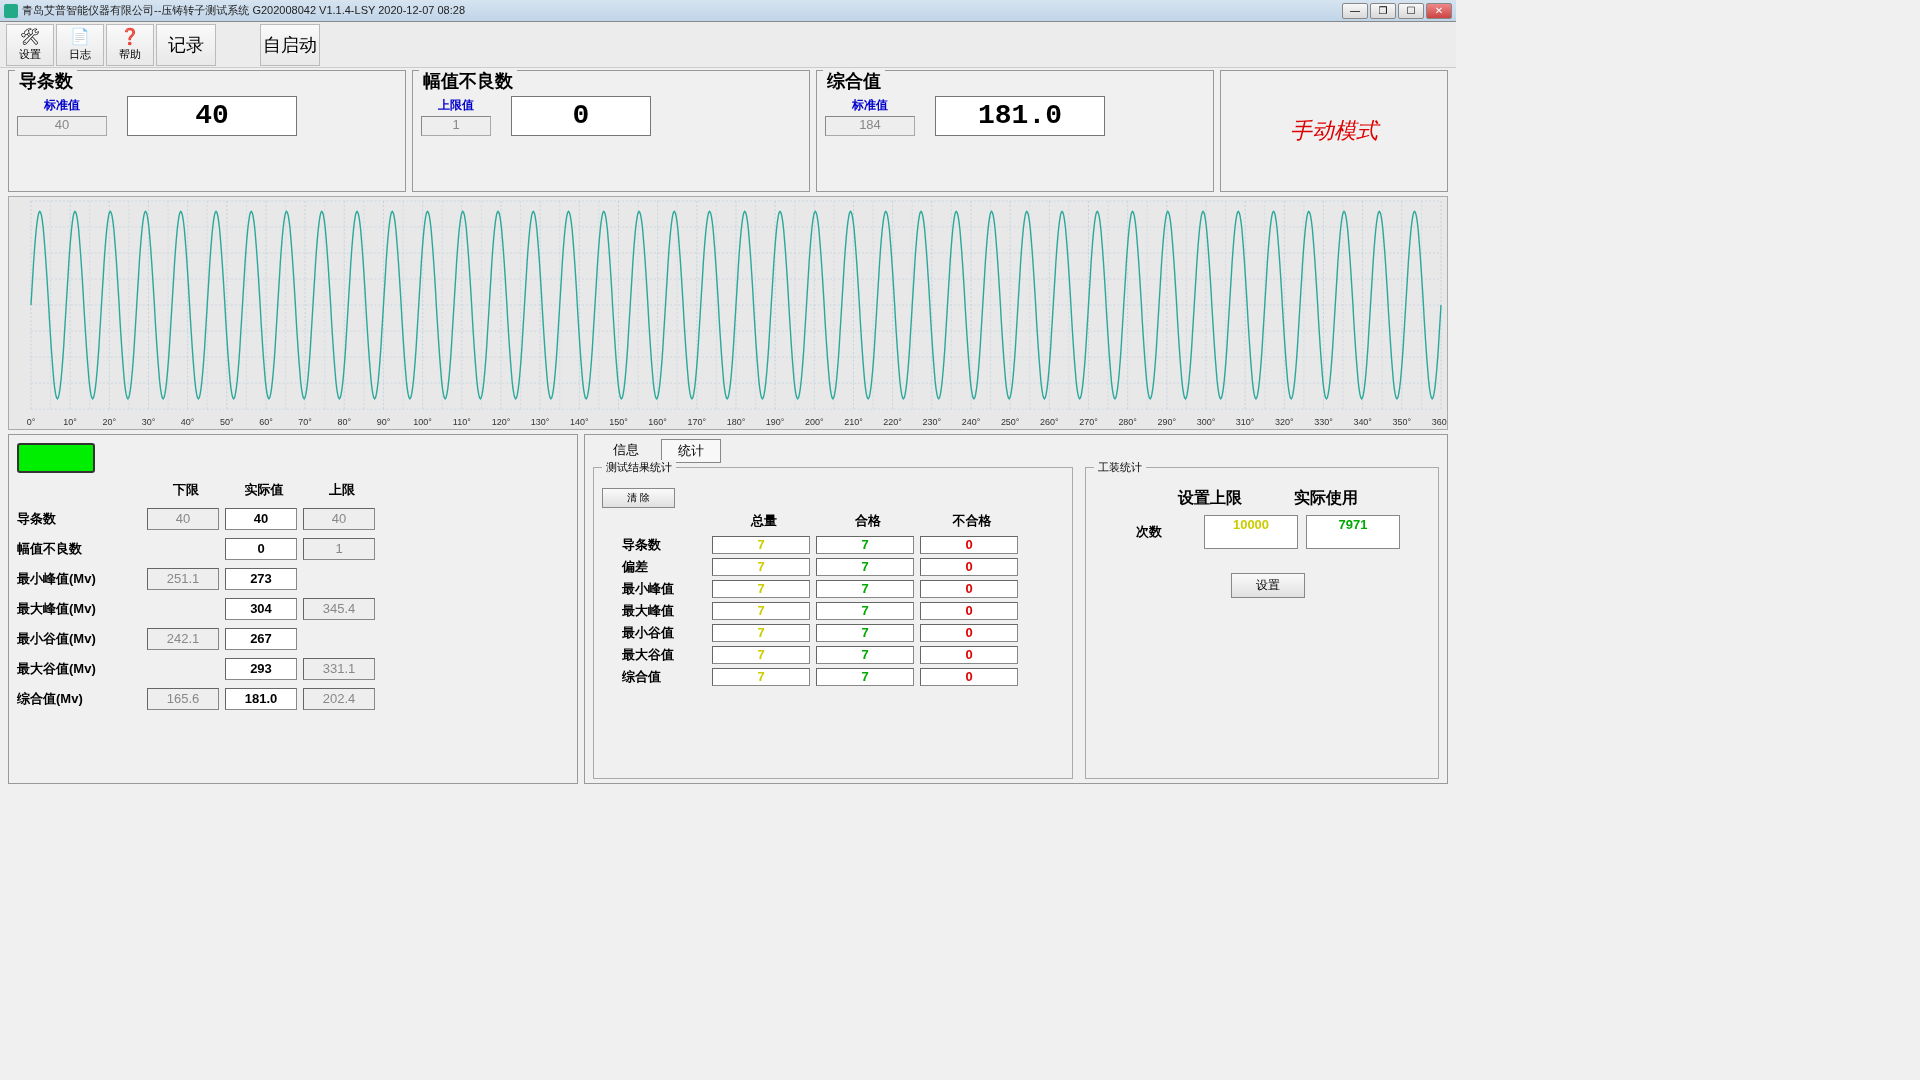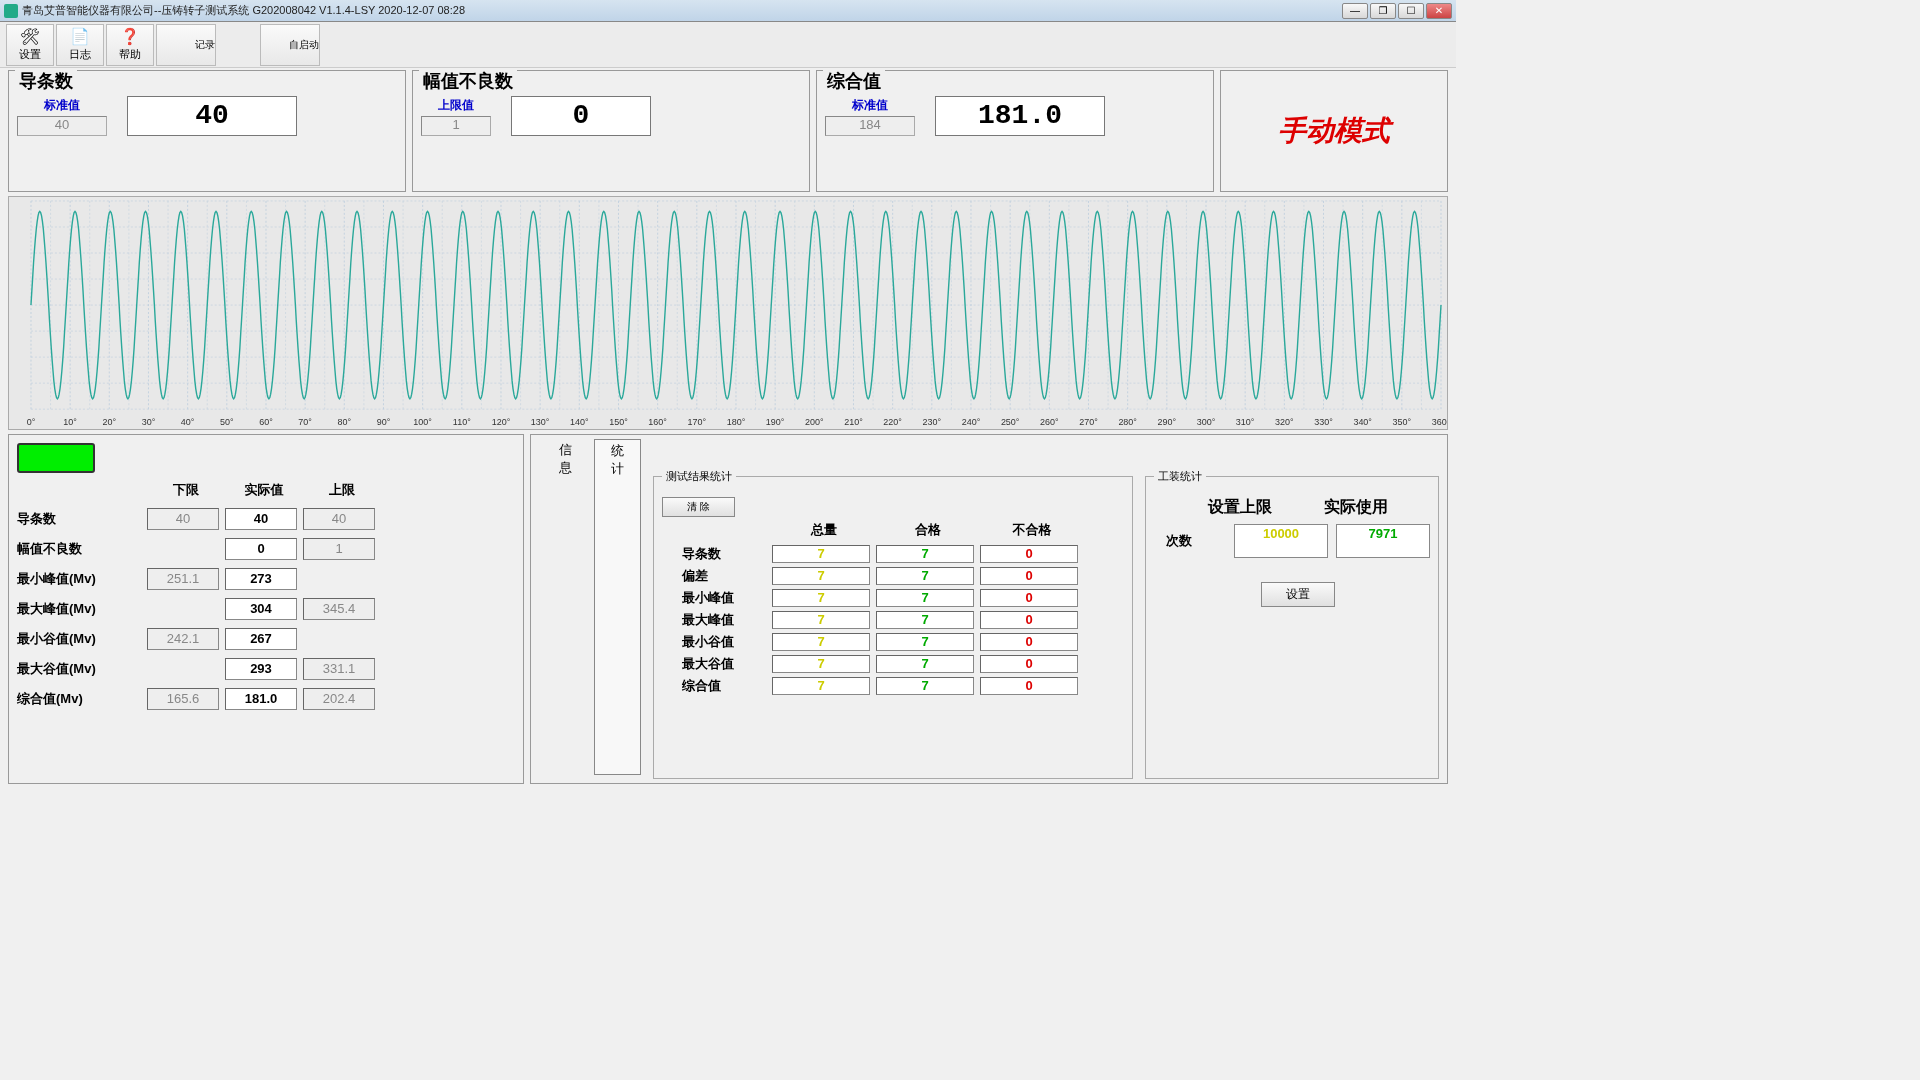--- a/index.html
+++ b/index.html
@@ -6,57 +6,57 @@
 body { font-family: "Microsoft YaHei", SimSun, sans-serif; font-size: 12px; background: #f0f0f0; width: 1456px; height: 816px; overflow: hidden; }
 .titlebar { background: linear-gradient(#d6e4f0, #c0d4e8); height: 22px; display: flex; align-items: center; padding: 0 4px; border-bottom: 1px solid #888; }
 .titlebar .icon { width: 14px; height: 14px; margin-right: 4px; background: #2a8; border-radius: 2px; }
 .titlebar .title { font-size: 11px; color: #222; flex: 1; }
 .winbtns { display: flex; gap: 2px; }
 .winbtns .btn { width: 26px; height: 16px; background: linear-gradient(#f8f8f8,#d8d8d8); border: 1px solid #888; border-radius: 2px; display: flex; align-items: center; justify-content: center; font-size: 10px; cursor: pointer; }
 .winbtns .close { background: linear-gradient(#e88,#c44); color: #fff; }
 .toolbar { background: #ececec; height: 46px; display: flex; align-items: center; padding: 2px 6px; gap: 2px; border-bottom: 1px solid #ccc; }
 .tbtn { width: 48px; height: 42px; background: linear-gradient(#fafafa,#e8e8e8); border: 1px solid #bbb; display: flex; flex-direction: column; align-items: center; justify-content: center; font-size: 11px; cursor: pointer; }
 .tbtn .ic { width: 20px; height: 18px; margin-bottom: 1px; display: flex; align-items: center; justify-content: center; font-size: 16px; }
-.tbtn.plain { width: 60px; flex-direction: row; font-size: 10px; justify-content: flex-end; }
+.tbtn.plain { width: 60px; flex-direction: row; font-size: 18px; }
 .tspacer { width: 40px; }
 .topcards { display: flex; gap: 6px; padding: 2px 8px 4px 8px; height: 128px; }
 .card { border: 1px solid #999; background: #f0f0f0; position: relative; padding: 4px 8px; }
 .card-title { font-size: 18px; font-weight: bold; font-family: SimSun, serif; position: absolute; top: -2px; left: 6px; background: #f0f0f0; padding: 0 4px; }
 .card .lbl { color: #00c; font-size: 12px; font-weight: bold; text-align: center; margin-top: 22px; }
 .card .stdbox { width: 90px; height: 20px; border: 1px solid #aaa; border-top-color: #888; border-left-color: #888; background: #eee; color: #888; text-align: center; font-size: 13px; margin-top: 2px; }
 .card .bigbox { height: 40px; border: 1px solid #777; background: #fff; font-size: 28px; font-weight: bold; text-align: center; line-height: 38px; font-family: "Courier New", monospace; }
 .c1 { width: 398px; }
 .c2 { width: 398px; }
 .c3 { width: 398px; }
 .c4 { flex: 1; display: flex; align-items: center; justify-content: center; }
-.c4 .mode { color: #d00; font-size: 28px; font-family: KaiTi, serif; font-style: italic; font-weight: bold; }
+.c4 .mode { color: #d00; font-size: 22px; font-family: KaiTi, serif; font-style: italic; font-weight: normal; }
 .c1 .row, .c2 .row, .c3 .row { display: flex; align-items: flex-end; gap: 20px; }
 .c1 .col, .c2 .col, .c3 .col { display: flex; flex-direction: column; align-items: center; }
 .c1 .bigbox { width: 170px; }
 .c2 .bigbox { width: 140px; }
 .c3 .bigbox { width: 170px; }
 .chart { margin: 0 8px; height: 234px; border: 1px solid #aaa; background: #e8e8e8; position: relative; }
 .chart svg { width: 100%; height: 100%; display: block; }
 .bottom { display: flex; gap: 6px; padding: 4px 8px; height: 358px; }
 .bleft { width: 570px; border: 1px solid #999; padding: 8px; }
-.bright { flex: 1; border: 1px solid #999; padding: 4px; display: flex; flex-direction: row; }
+.bright { flex: 1; border: 1px solid #999; padding: 4px; display: flex; flex-direction: column; }
 .passlight { width: 78px; height: 30px; background: #0e0; border: 2px solid #333; border-radius: 3px; margin-bottom: 8px; }
 .gridtbl { margin-left: 100px; }
 .gridtbl .hdr { display: flex; font-weight: bold; font-size: 13px; margin-bottom: 6px; }
 .gridtbl .hdr div { width: 78px; text-align: center; }
 .gridtbl .row { display: flex; align-items: center; height: 28px; margin-bottom: 2px; }
 .gridtbl .row .rlabel { width: 130px; font-weight: bold; font-size: 13px; margin-left: -100px; }
 .gridtbl .cell { width: 72px; height: 22px; border: 1px solid #888; border-top-color: #666; border-left-color: #666; text-align: center; line-height: 20px; font-size: 13px; margin-right: 6px; }
 .gridtbl .cell.ro { background: #eee; color: #888; }
 .gridtbl .cell.act { background: #fff; font-weight: bold; }
 .gridtbl .cell.blank { border: none; background: transparent; }
 .tabs { display: flex; gap: 6px; padding: 0 8px 4px 8px; }
 .tab { padding: 2px 16px; font-size: 13px; cursor: pointer; }
 .tab.active { border: 1px solid #888; background: #f8f8f8; }
-.statsrow { display: flex; gap: 12px; padding: 0 4px; flex: 1; margin-top: 37px; }
+.statsrow { display: flex; gap: 12px; padding: 0 4px; flex: 1; }
 .fieldset { border: 1px solid #aaa; padding: 20px 8px 8px 8px; position: relative; }
 .fieldset .legend { position: absolute; top: -8px; left: 8px; background: #f0f0f0; padding: 0 4px; font-size: 11px; }
 .fs1 { width: 480px; }
 .fs2 { flex: 1; padding-left: 20px; }
 .stattbl .hdr { display: flex; font-weight: bold; font-size: 13px; margin-bottom: 4px; }
 .stattbl .hdr .col0 { width: 110px; }
 .stattbl .hdr .col { width: 104px; text-align: center; }
 .stattbl .row { display: flex; align-items: center; height: 22px; }
 .stattbl .row .rlabel { width: 110px; font-weight: bold; font-size: 13px; padding-left: 20px; }
 .stattbl .scell { width: 98px; height: 18px; border: 1px solid #888; border-top-color: #666; border-left-color: #666; text-align: center; line-height: 16px; font-size: 13px; margin-right: 6px; background: #fff; }

